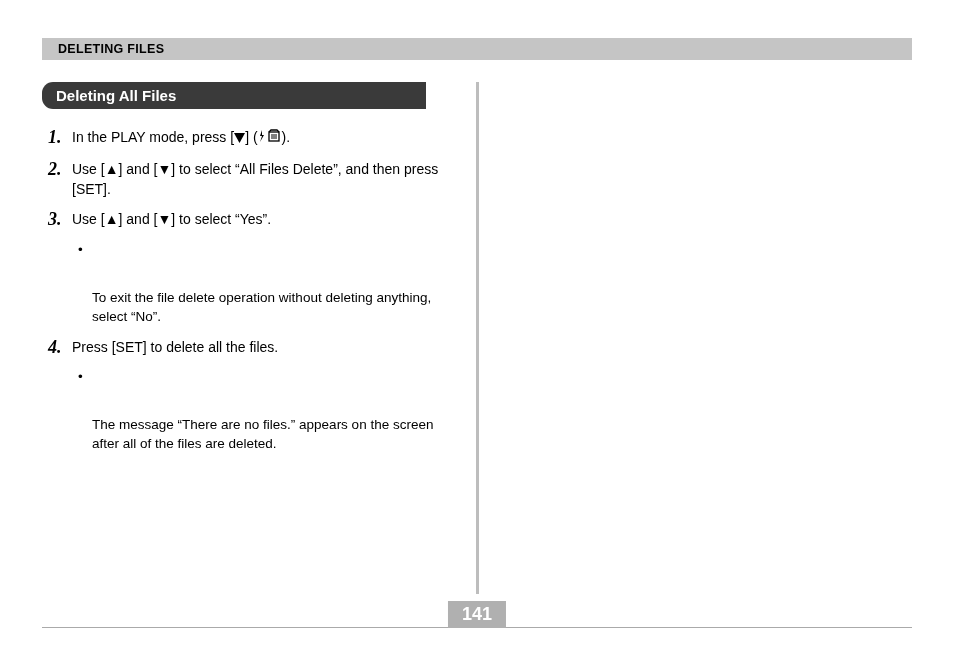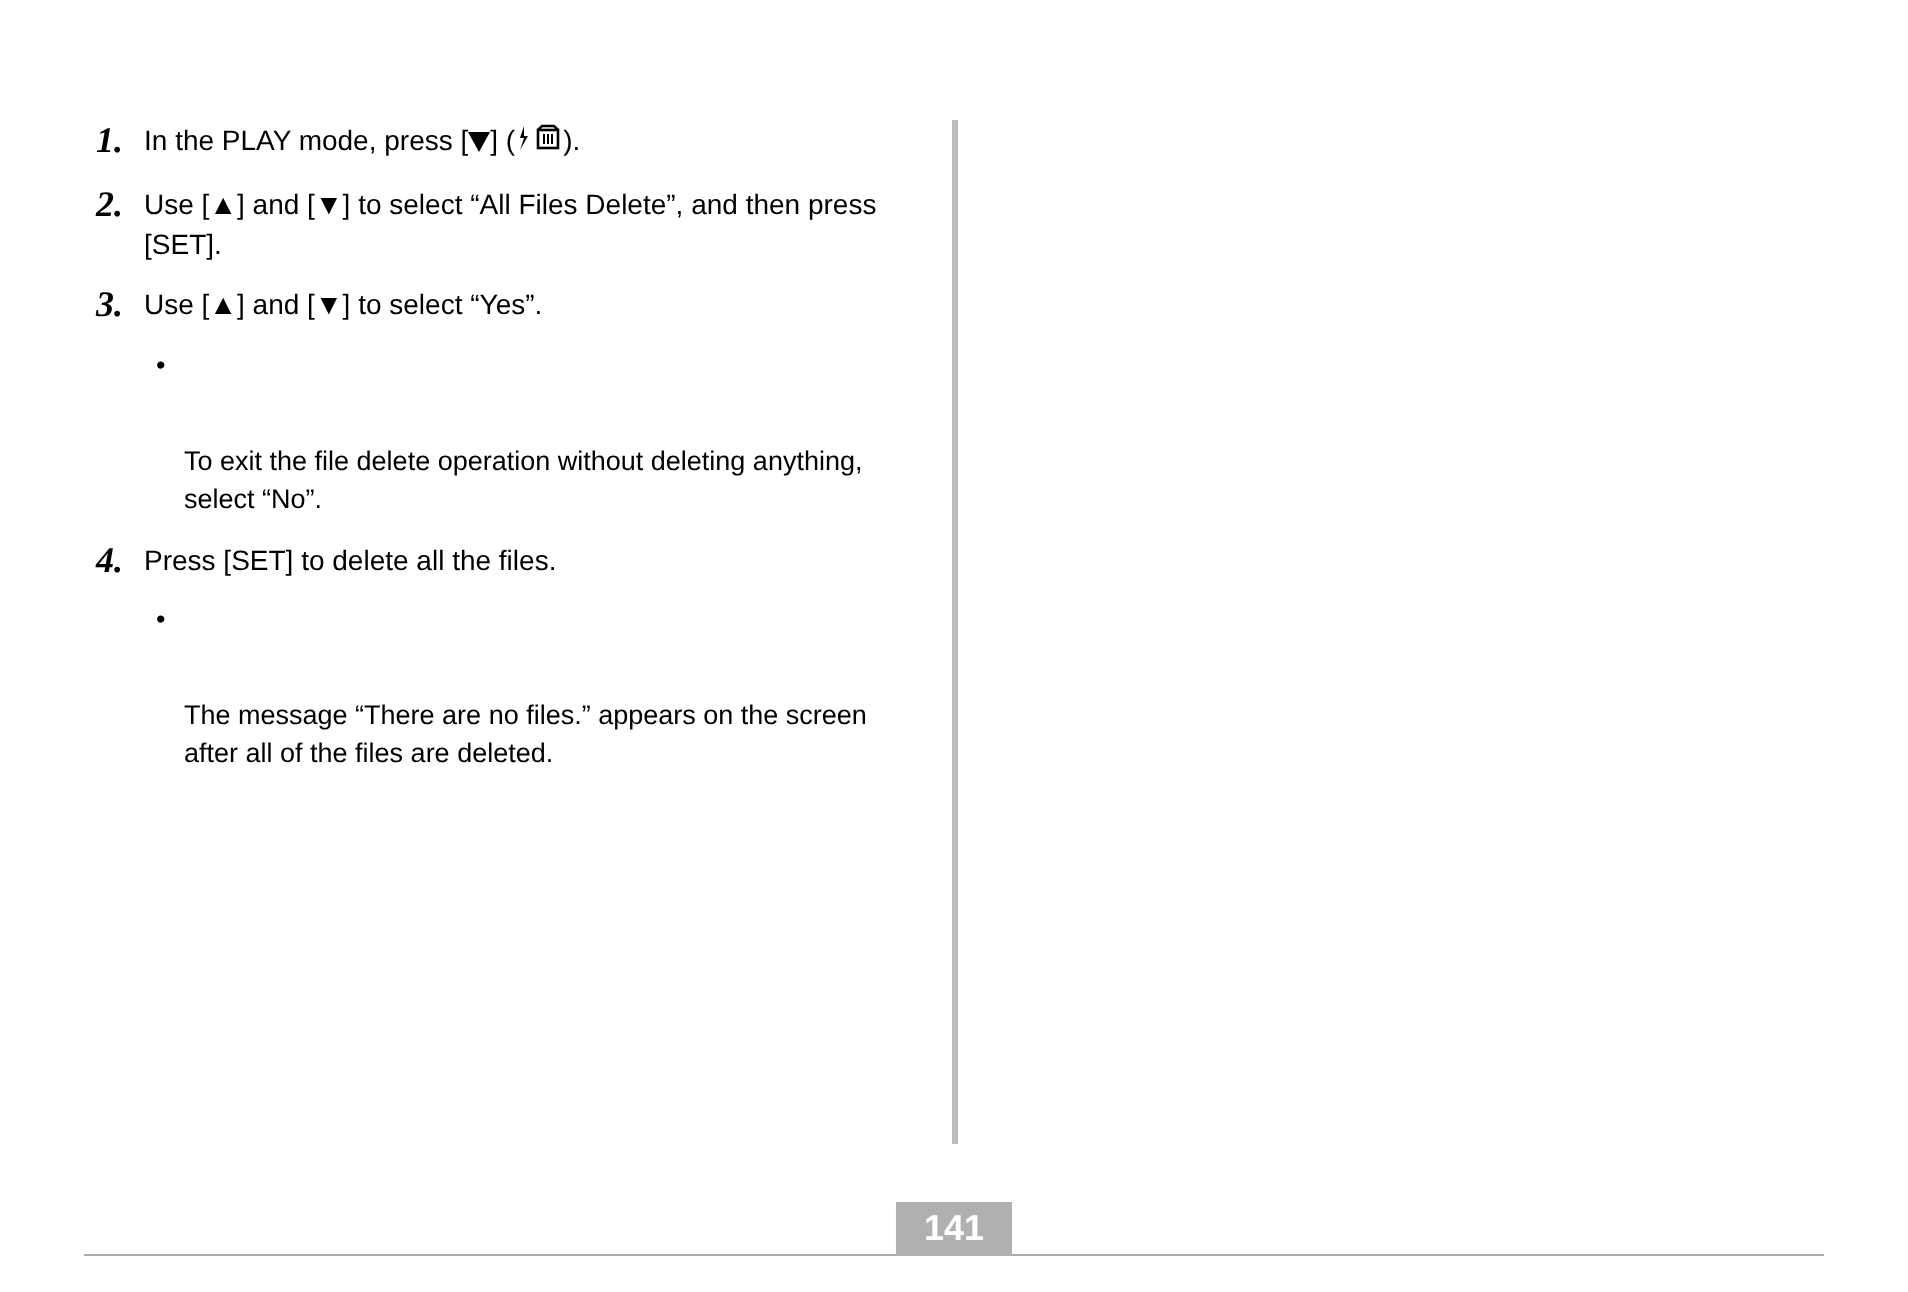--- a/index.html
+++ b/index.html
@@ -122,24 +122,30 @@
     font-weight: bold;
     font-size: 18px;
     padding: 3px 14px;
   }
 </style>
 </head>
 <body>
 
 <div class="page">
 
+  <div class="header-bar">
+    <span>DELETING FILES</span>
+  </div>
 
   <div class="columns">
     <div class="col col-left">
 
+      <div class="subhead">
+        <span>Deleting All Files</span>
+      </div>
 
       <div class="steps">
 
         <div class="step">
           <div class="step-num">1.</div>
           <div class="step-body">
             <div class="step-text">
               <span>In the PLAY mode, press [</span><span class="icon-tri"><svg width="11" height="10" viewBox="0 0 11 10">
                     <polygon points="0,0 11,0 5.5,10" fill="#000"></polygon>
                   </svg></span><span>] (</span><span class="icon-flash-trash"><svg width="24" height="14" viewBox="0 0 24 14">

